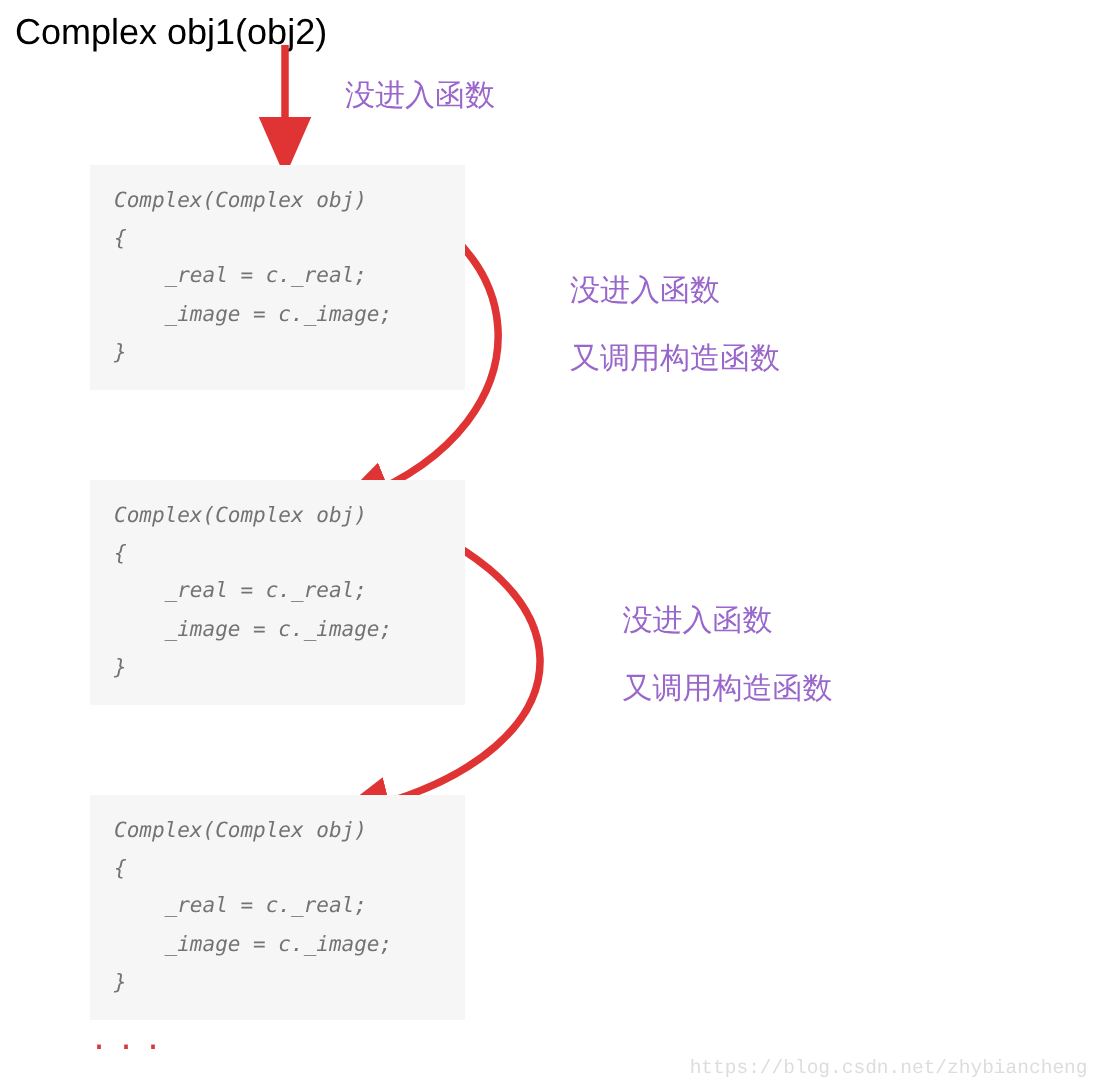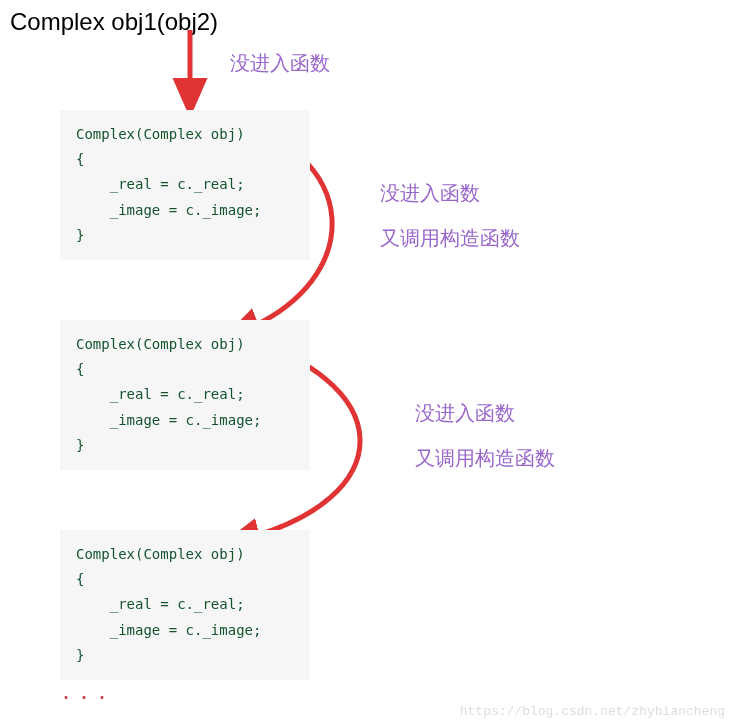--- a/index.html
+++ b/index.html
@@ -17,23 +17,24 @@
       left: 10px;
       font-size: 24px;
       color: #000;
     }
     .code-block {
       position: absolute;
       background: #f6f6f6;
       padding: 12px 16px;
       font-family: Consolas, Monaco, monospace;
       font-size: 14px;
-      color: #14532d;
+      color: #737373;
       line-height: 1.8;
       white-space: pre;
+      font-style: italic;
     }
     .block1 { top: 110px; left: 60px; width: 250px; }
     .block2 { top: 320px; left: 60px; width: 250px; }
     .block3 { top: 530px; left: 60px; width: 250px; }
     .annotation {
       position: absolute;
       color: #9966cc;
       font-size: 20px;
     }
     .anno1 { top: 50px; left: 230px; }

